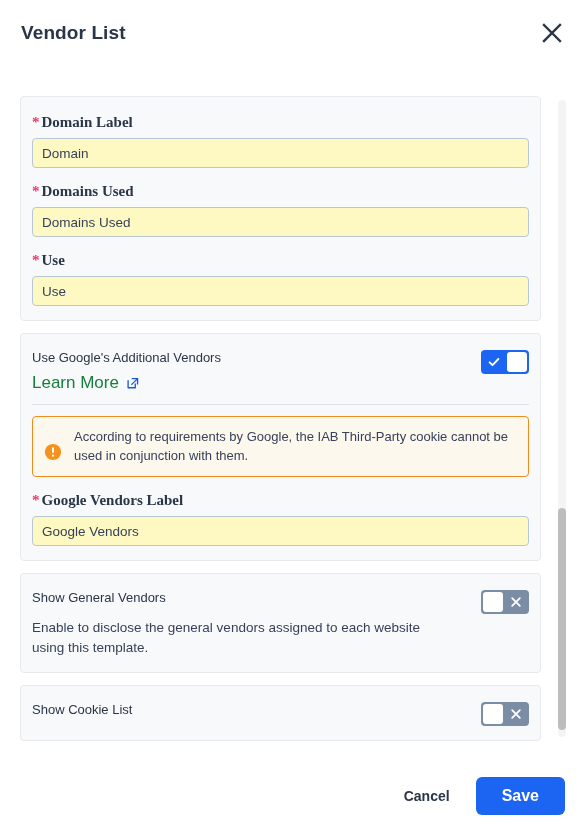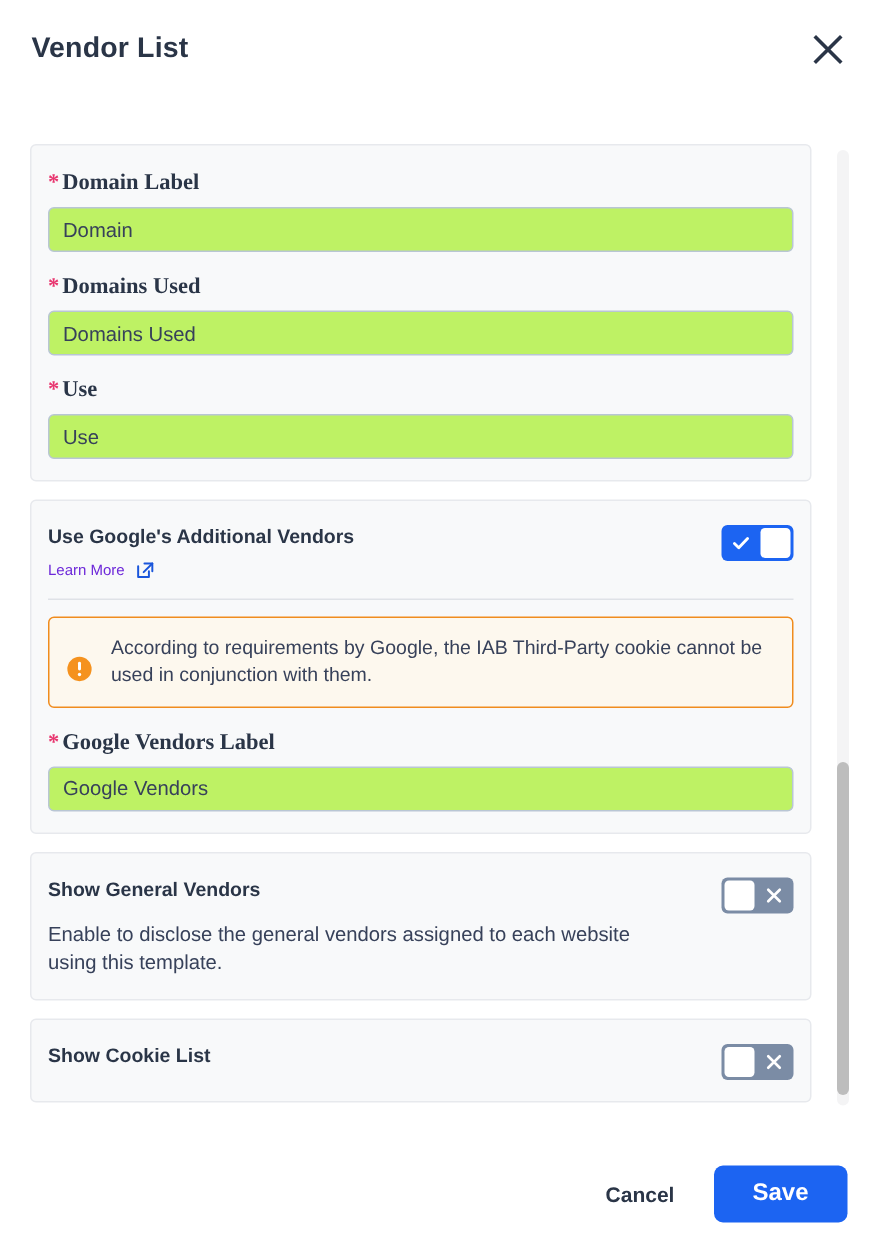--- a/index.html
+++ b/index.html
@@ -84,57 +84,57 @@
   .req-star {
     color: #e8366f;
     font-weight: bold;
     margin-right: 2px;
   }
   .text-input {
     width: 100%;
     height: 30px;
     border: 1px solid #b9c6d4;
     border-radius: 4px;
-    background: #bef264;
+    background: #fef9c3;
     color: #37415a;
     font-family: "Liberation Sans", sans-serif;
     font-size: 13.5px;
     padding: 0 9px;
     outline: none;
   }
   .text-input::placeholder { color: #6b7280; }
 
   
   .toggle-row {
     display: flex;
     align-items: flex-start;
     justify-content: space-between;
     padding: 0 11px;
   }
   .toggle-row-text { flex: 1; padding-right: 12px; }
   .row-title {
     font-size: 13px;
-    font-weight: bold;
+    font-weight: normal;
     color: #2a3547;
     line-height: 1.25;
   }
   .row-desc {
     font-size: 13.5px;
     color: #37415a;
     line-height: 1.45;
     margin-top: 12px;
     max-width: 420px;
   }
   .learn-more {
     display: inline-flex;
     align-items: center;
     gap: 7px;
     margin-top: 7px;
-    color: #6d28d9;
-    font-size: 10px;
+    color: #15803d;
+    font-size: 17px;
     text-decoration: none;
     cursor: pointer;
   }
   .learn-more svg { display: block; }
 
   
   .toggle {
     width: 48px;
     height: 24px;
     border-radius: 4px;

